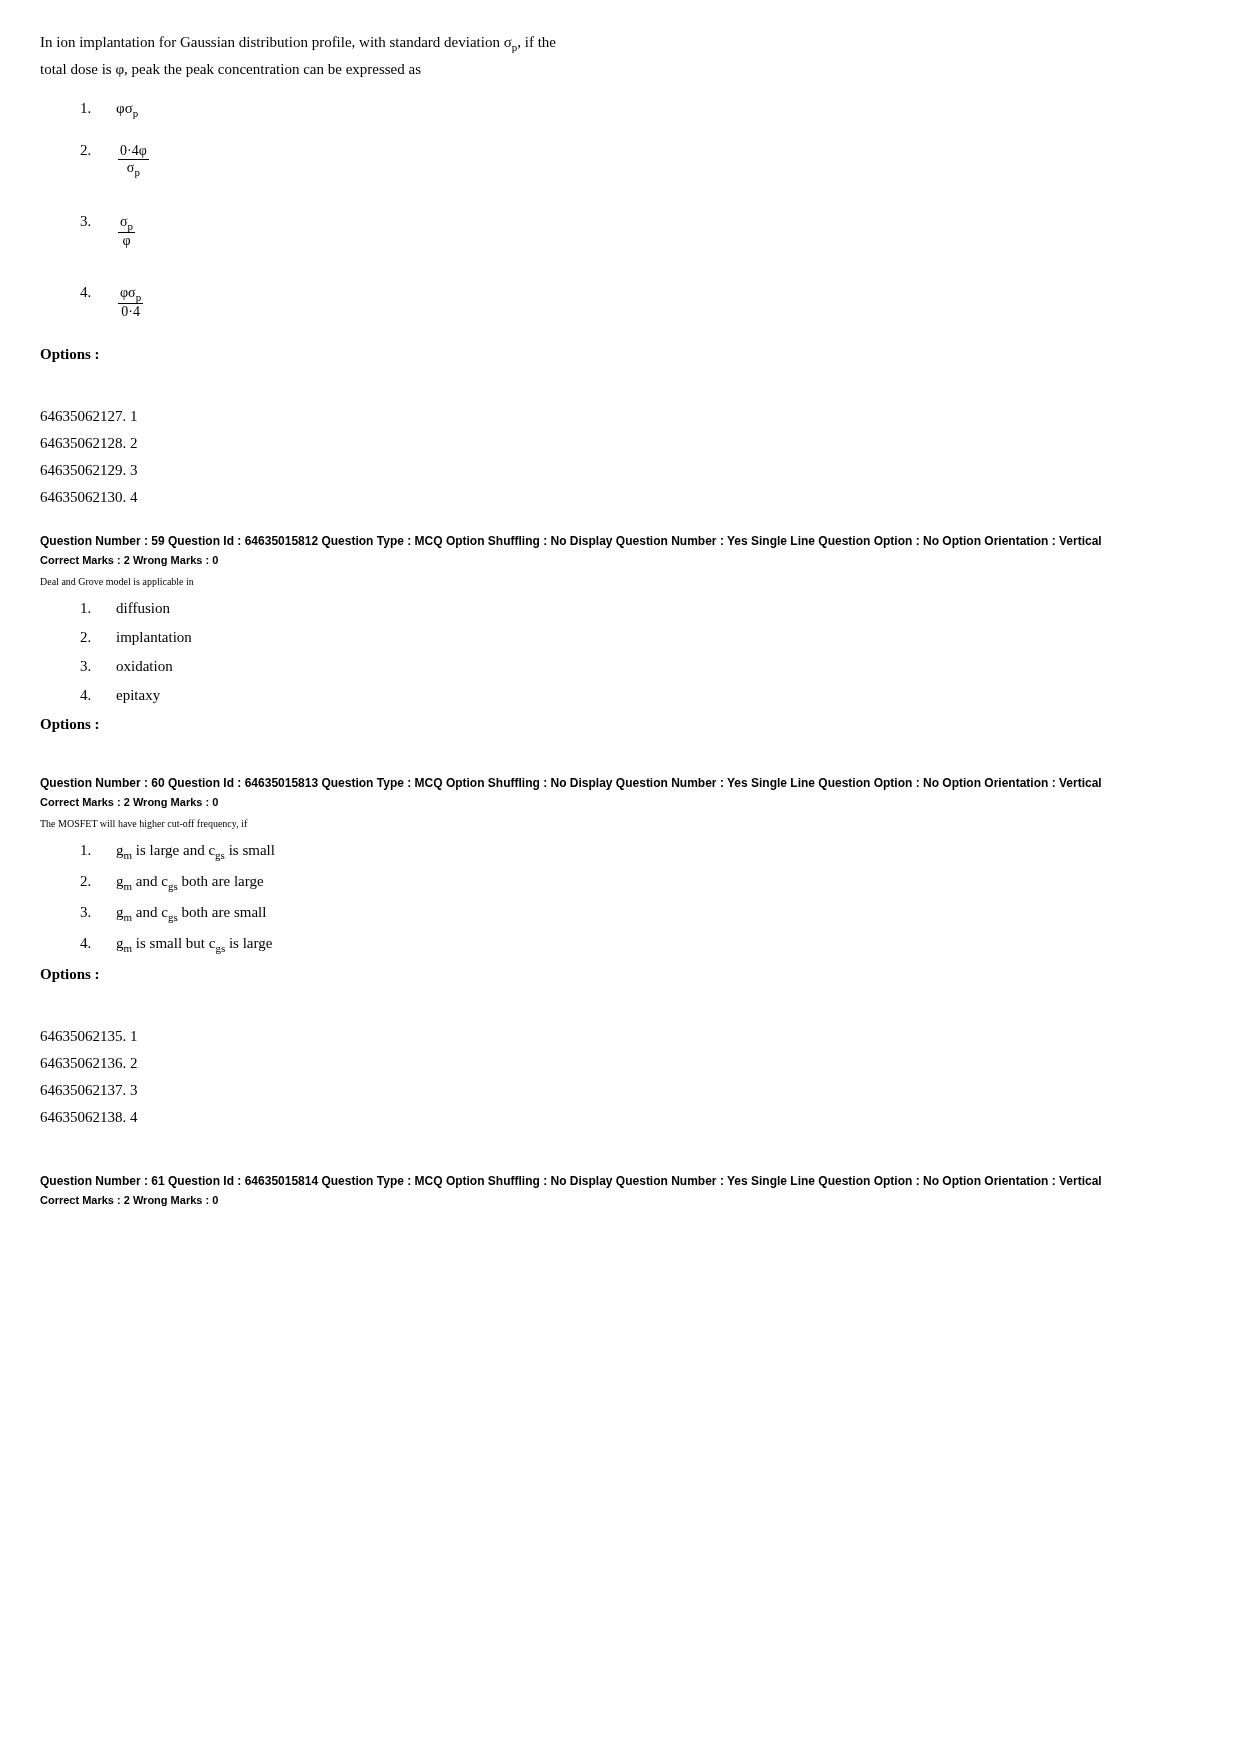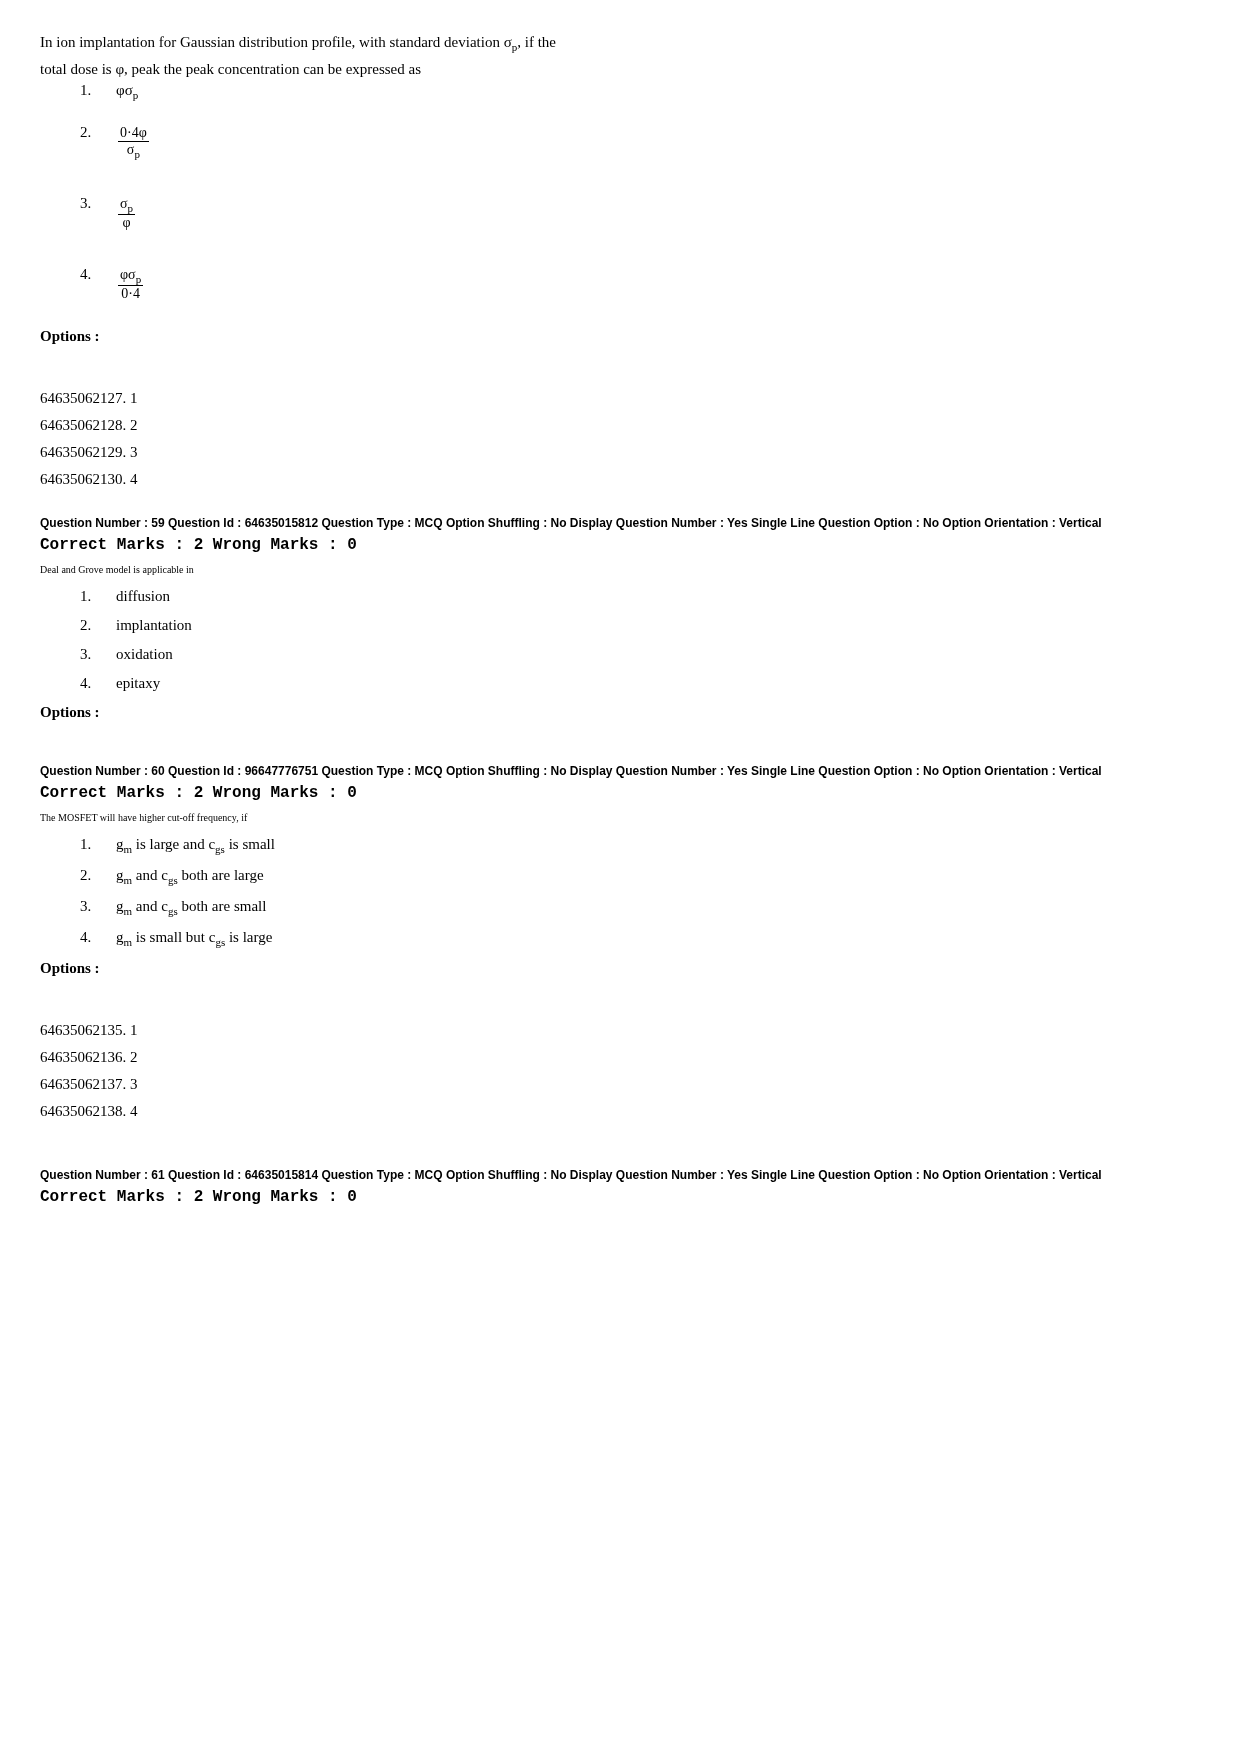--- a/index.html
+++ b/index.html
@@ -16,22 +16,22 @@
       margin-bottom: 24px;
     }
     .question-meta {
       font-family: Arial, sans-serif;
       font-size: 12px;
       font-weight: bold;
       line-height: 1.5;
       margin-bottom: 4px;
     }
     .correct-marks {
-      font-family: Liberation Mono, monospace;
-      font-size: 16px;
+      font-family: Liberation Sans, sans-serif;
+      font-size: 11px;
       font-weight: bold;
       margin-bottom: 8px;
     }
     .question-text {
       font-size: 10px;
       margin-bottom: 10px;
       line-height: 1.6;
     }
     .options-list {
       list-style: none;
@@ -70,20 +70,21 @@
       text-align: center;
     }
     .frac .denom {
       padding: 0 2px;
       text-align: center;
     }
     sub, sup {
       font-size: 11px;
     }
     .intro-text {
+      margin-bottom: 18px;
       line-height: 1.7;
     }
   </style>
 </head>
 <body>
 
 
 
 
 <div class="intro-text">
@@ -153,21 +154,21 @@
       <span>epitaxy</span>
     </li>
   </ol>
   <div class="options-label">Options :</div>
 </div>
 
 <br>
 
 
 <div class="question-block">
-  <div class="question-meta">Question Number : 60  Question Id : 96647776751  Question Type : MCQ  Option Shuffling : No  Display Question Number : Yes  Single Line Question Option : No  Option Orientation : Vertical</div>
+  <div class="question-meta">Question Number : 60  Question Id : 64635015813  Question Type : MCQ  Option Shuffling : No  Display Question Number : Yes  Single Line Question Option : No  Option Orientation : Vertical</div>
   <div class="correct-marks">Correct Marks : 2  Wrong Marks : 0</div>
   <div class="question-text">The MOSFET will have higher cut-off frequency, if</div>
   <ol class="options-list">
     <li>
       <span class="option-num">1.</span>
       <span>g<sub>m</sub> is large and c<sub>gs</sub> is small</span>
     </li>
     <li>
       <span class="option-num">2.</span>
       <span>g<sub>m</sub> and c<sub>gs</sub> both are large</span>

